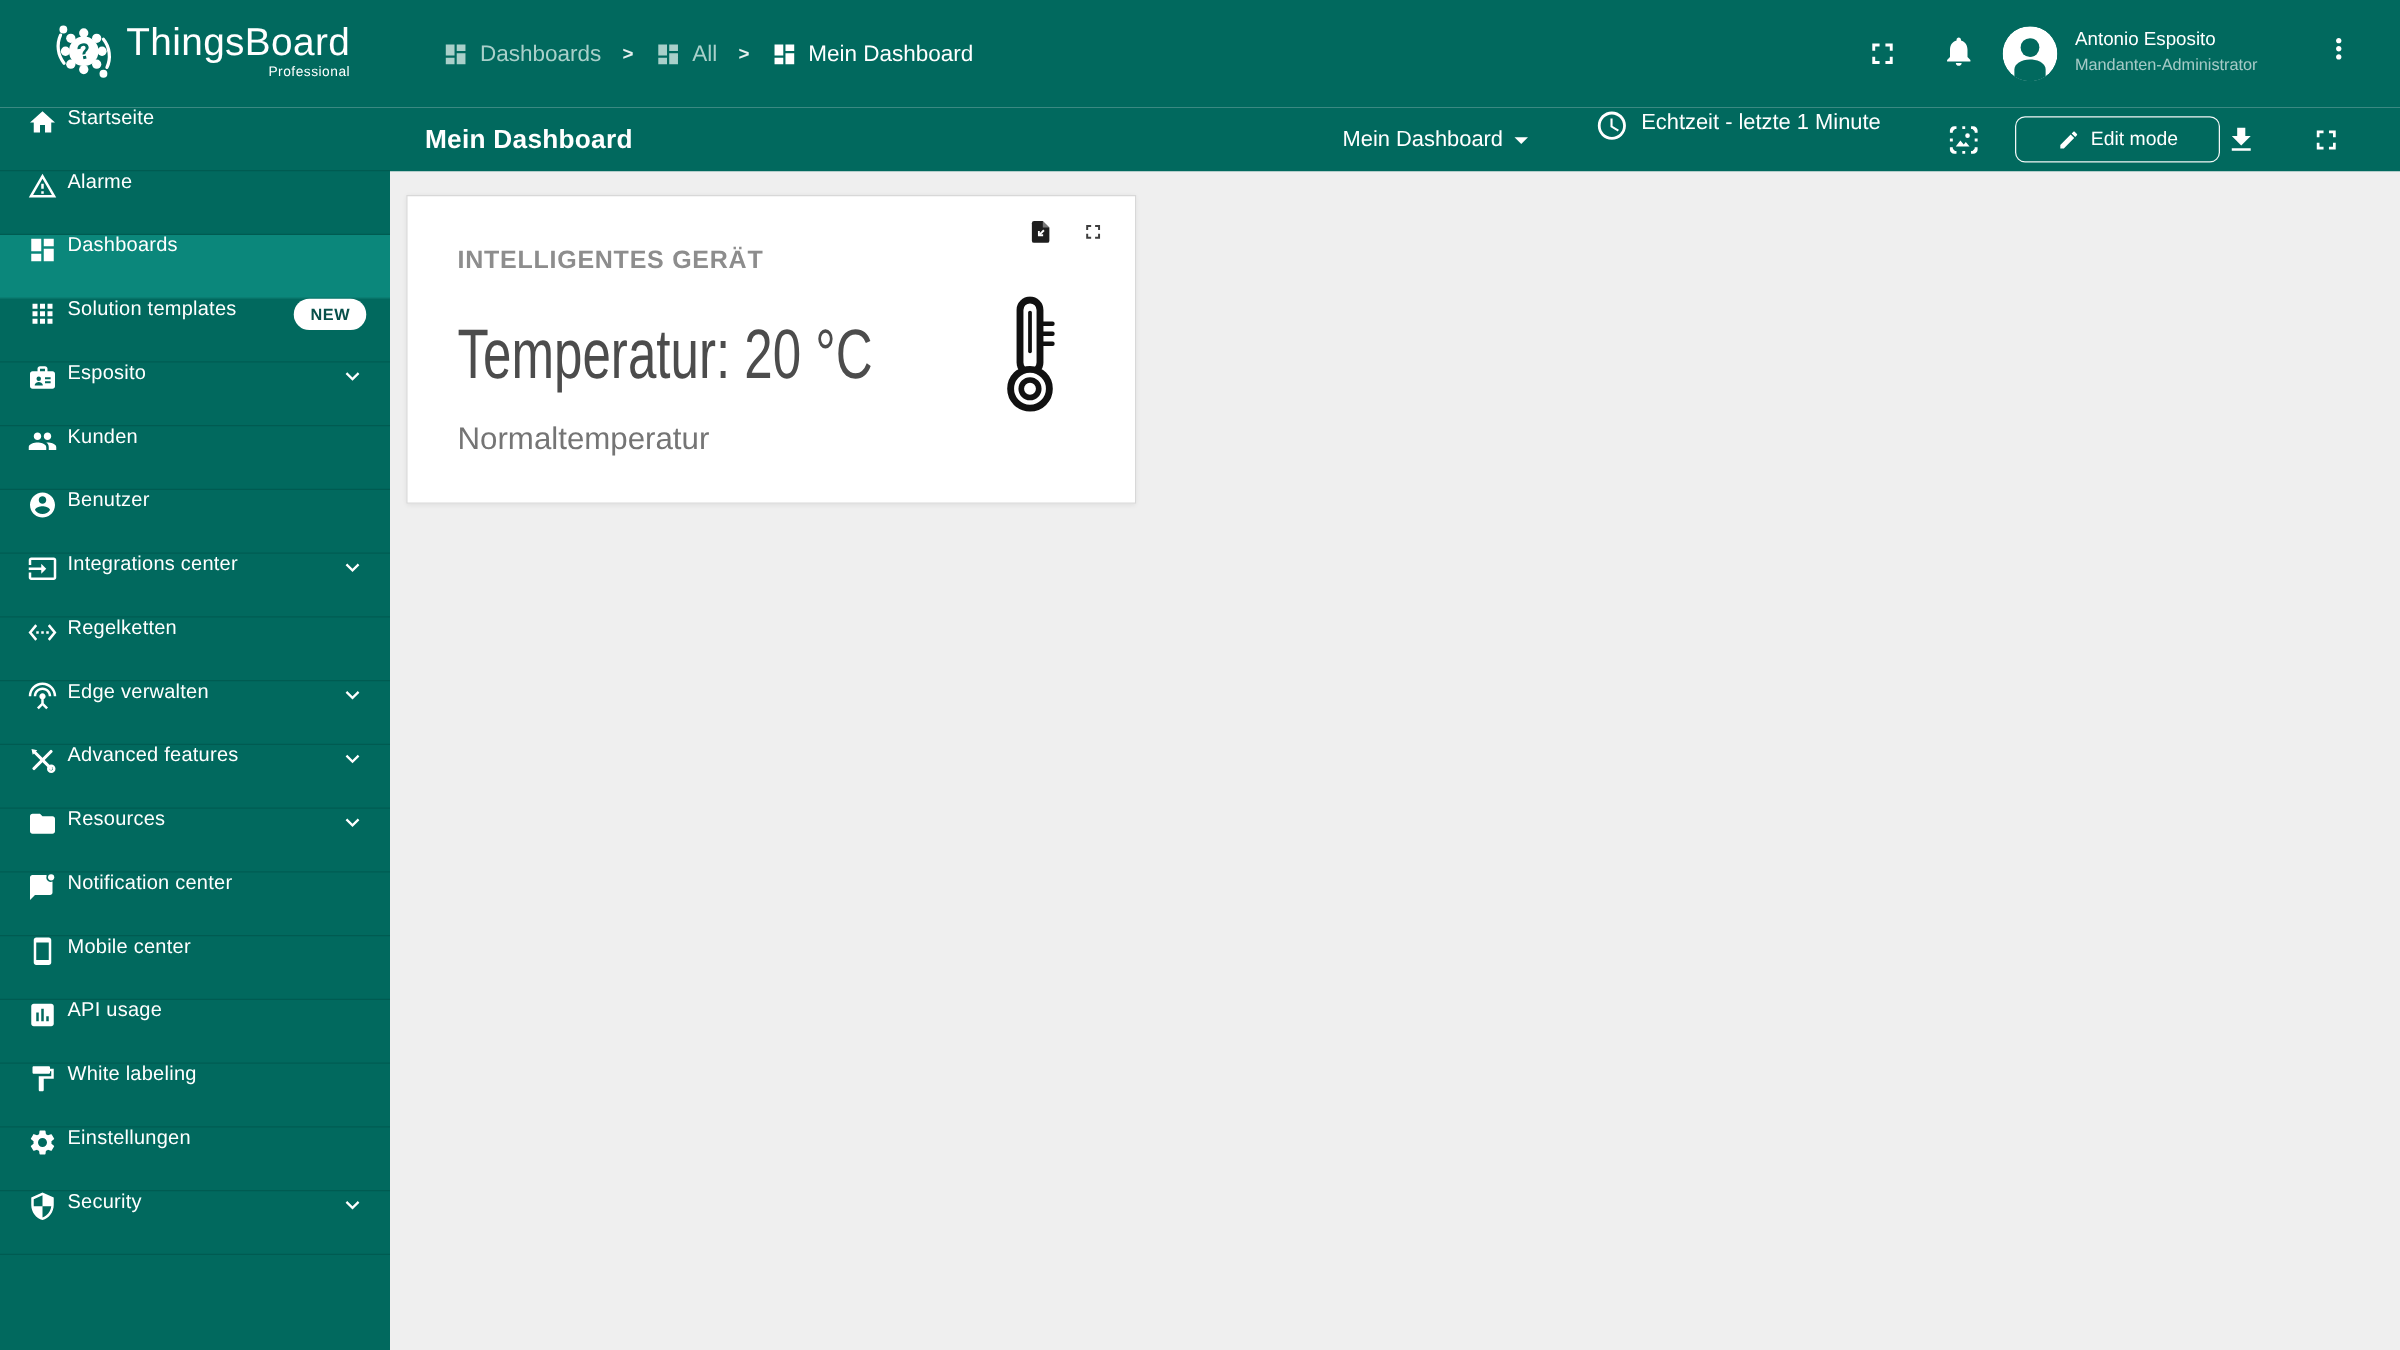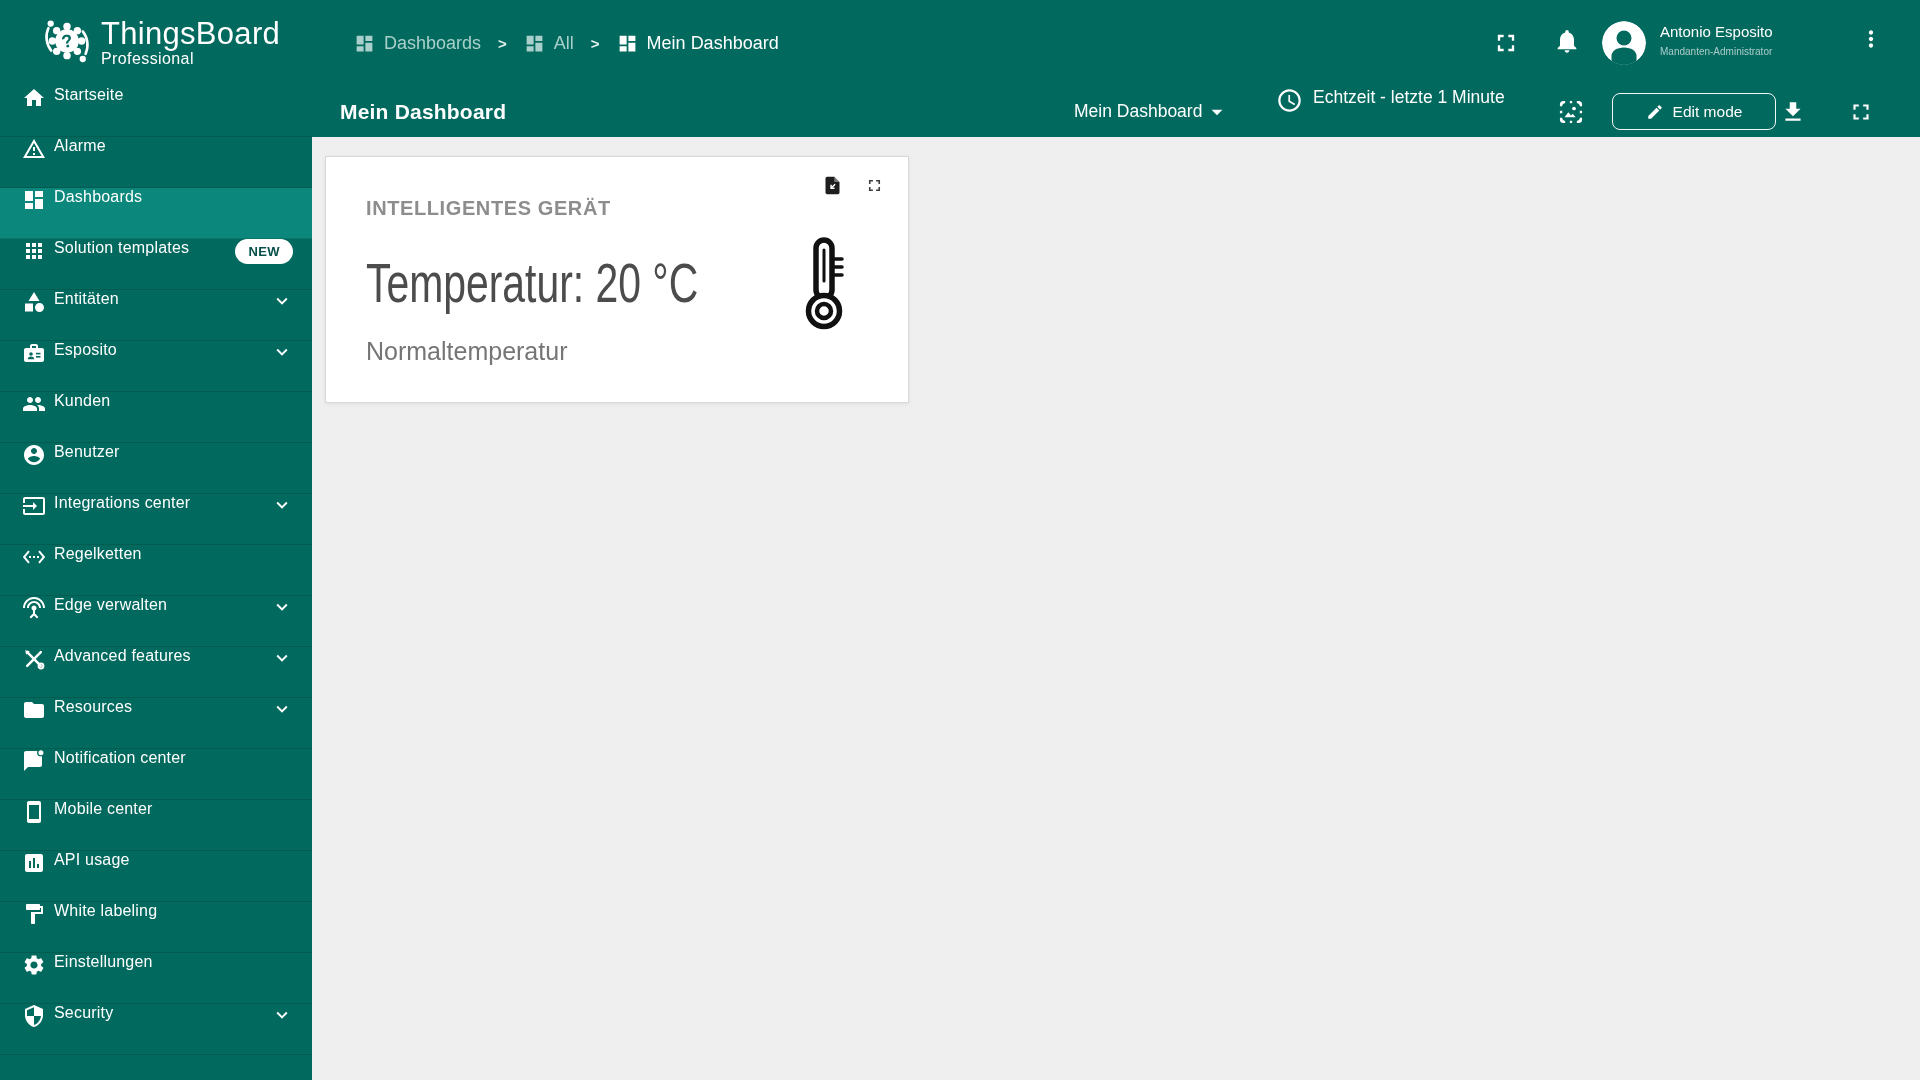--- a/index.html
+++ b/index.html
@@ -15,35 +15,35 @@
     font-family:"Liberation Sans",sans-serif;background:var(--content-bg);
   }
   button{font-family:inherit}
   svg{display:block}
 
   
   .header{position:absolute;left:0;top:0;width:1920px;height:86px;background:var(--teal);color:#fff;z-index:3}
   .logo{position:absolute;left:40px;top:14px;display:flex;align-items:center;gap:7px;cursor:pointer}
   .brandtext{display:flex;flex-direction:column}
   .brandname{font-size:31px;line-height:34px;letter-spacing:.3px}
-  .brandsub{font-size:16px;line-height:15px;text-align:left;letter-spacing:.4px}
+  .brandsub{font-size:11px;line-height:15px;text-align:right;letter-spacing:.4px}
   .breadcrumb{position:absolute;left:354px;top:0;height:86px;display:flex;align-items:center;gap:12px;font-size:18px}
   .crumb{display:flex;align-items:center;gap:9px;cursor:pointer;white-space:nowrap}
   .crumb.muted{color:#a9d0ca}
   .crumb.current{color:#fff}
   .cicon svg{width:21px;height:21px;fill:currentColor}
   .sep{color:rgba(255,255,255,.9);font-weight:700;font-size:15px;padding:0 5px}
   .hbtn{position:absolute;background:none;border:none;padding:0;cursor:pointer;color:#fff}
   .hbtn svg{fill:#fff}
   .header-fullscreen{left:1492px;top:29px}
   .header-bell{left:1553px;top:27px}
   .avatar{position:absolute;left:1602px;top:21px;width:44px;height:44px;border-radius:50%;overflow:hidden;cursor:pointer;border:none;padding:0;background:none}
   .usertext{position:absolute;left:1660px;top:22px;cursor:pointer}
   .username{font-size:15px;line-height:20px;color:#fff}
-  .userrole{font-size:10px;line-height:19px;color:var(--muted)}
+  .userrole{font-size:13px;line-height:19px;color:var(--muted)}
   .header-more{left:1858px;top:26px}
 
   
   .toolbar{position:absolute;left:312px;top:86px;width:1608px;height:51px;background:var(--teal);color:#fff;z-index:2}
   .page-title{position:absolute;left:28px;top:0;height:51px;display:flex;align-items:center;font-size:21px;font-weight:700;letter-spacing:.2px}
   .state-select{position:absolute;left:756px;top:0;height:51px;display:flex;align-items:center;gap:2px;font-size:17.5px;cursor:pointer;background:none;border:none;color:#fff}
   .state-select svg{fill:#fff}
   .timewindow{position:absolute;left:958px;top:0;height:51px;display:flex;align-items:flex-start;gap:10px;font-size:17.5px;cursor:pointer;background:none;border:none;color:#fff}
   .timewindow svg{fill:#fff}
   .image-btn{left:1245px;top:12px}
@@ -248,33 +248,20 @@
           <svg viewBox="0 0 24 24">
             <path d="M4 8h4V4H4v4zm6 0h4V4h-4v4zm6-4v4h4V4h-4zM4 14h4v-4H4v4zm6 0h4v-4h-4v4zm6 0h4v-4h-4v4zM4 20h4v-4H4v4zm6 0h4v-4h-4v4zm6 0h4v-4h-4v4z"></path>
           </svg>
         </span>
         <span class="nav-label">Solution templates</span>
         <span class="nav-badge">NEW</span>
       </div>
       <div class="nav-item">
         <span class="nav-icon">
           <svg viewBox="0 0 24 24">
-            <path d="M12 2 6.5 11h11L12 2zM17.5 13c-2.49 0-4.5 2.01-4.5 4.5s2.01 4.5 4.5 4.5 4.5-2.01 4.5-4.5-2.01-4.5-4.5-4.5zM3 13.5h8v8H3v-8z"></path>
-          </svg>
-        </span>
-        <span class="nav-label">Entitäten</span>
-        <span class="nav-chevron">
-          <svg viewBox="0 0 24 24">
-            <path d="M16.59 8.59 12 13.17 7.41 8.59 6 10l6 6 6-6z"></path>
-          </svg>
-        </span>
-      </div>
-      <div class="nav-item">
-        <span class="nav-icon">
-          <svg viewBox="0 0 24 24">
             <path d="M20 7h-4V5c0-1.1-.9-2-2-2h-4c-1.1 0-2 .9-2 2v2H4c-1.1 0-2 .9-2 2v10c0 1.1.9 2 2 2h16c1.1 0 2-.9 2-2V9c0-1.1-.9-2-2-2zm-10-2h4v2h-4V5z"></path>
             <circle cx="9" cy="13" r="1.8" fill="var(--teal)"></circle>
             <path d="M5.8 17.8c0-1.5 2.1-2.3 3.2-2.3s3.2.8 3.2 2.3v.5H5.8z" fill="var(--teal)"></path>
             <rect x="14" y="11.8" width="4.5" height="1.6" fill="var(--teal)"></rect>
             <rect x="14" y="15" width="4.5" height="1.6" fill="var(--teal)"></rect>
           </svg>
         </span>
         <span class="nav-label">Esposito</span>
         <span class="nav-chevron">
           <svg viewBox="0 0 24 24">

